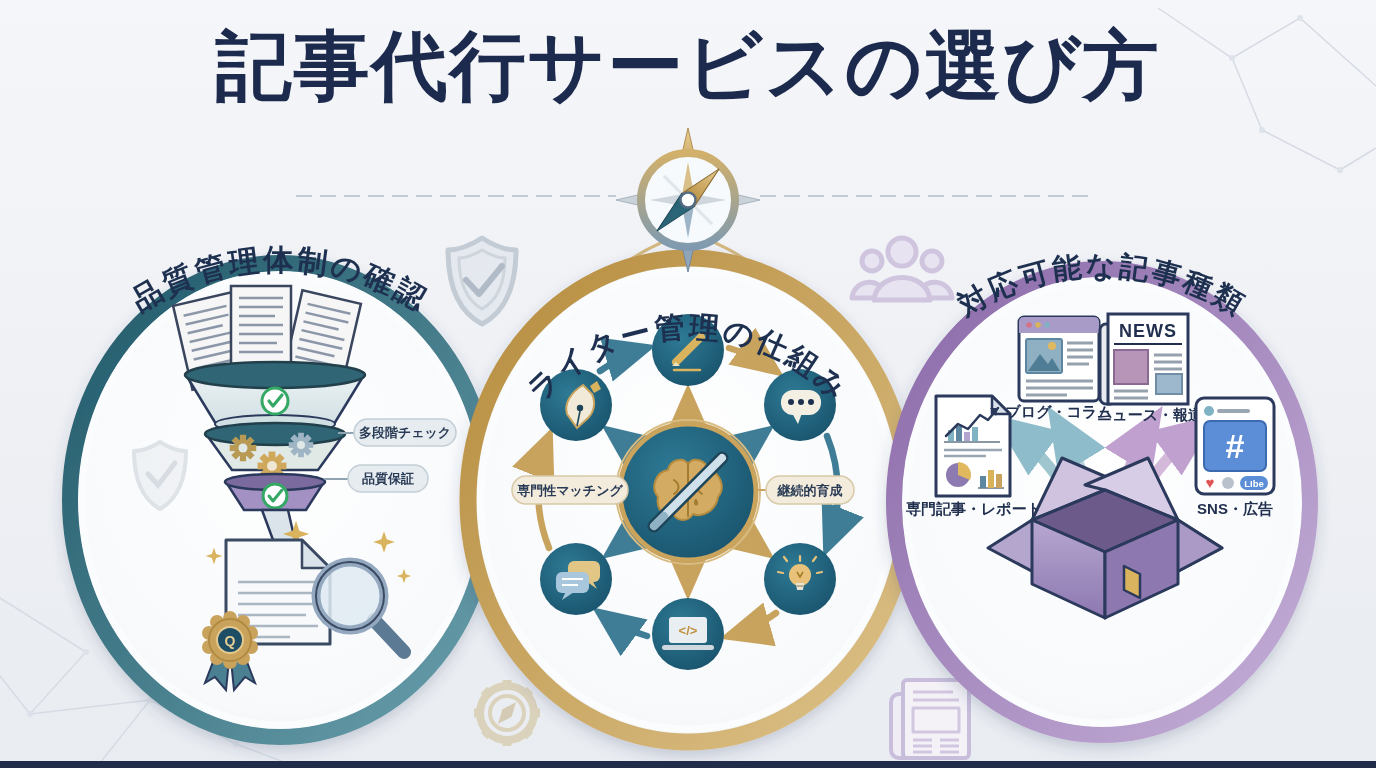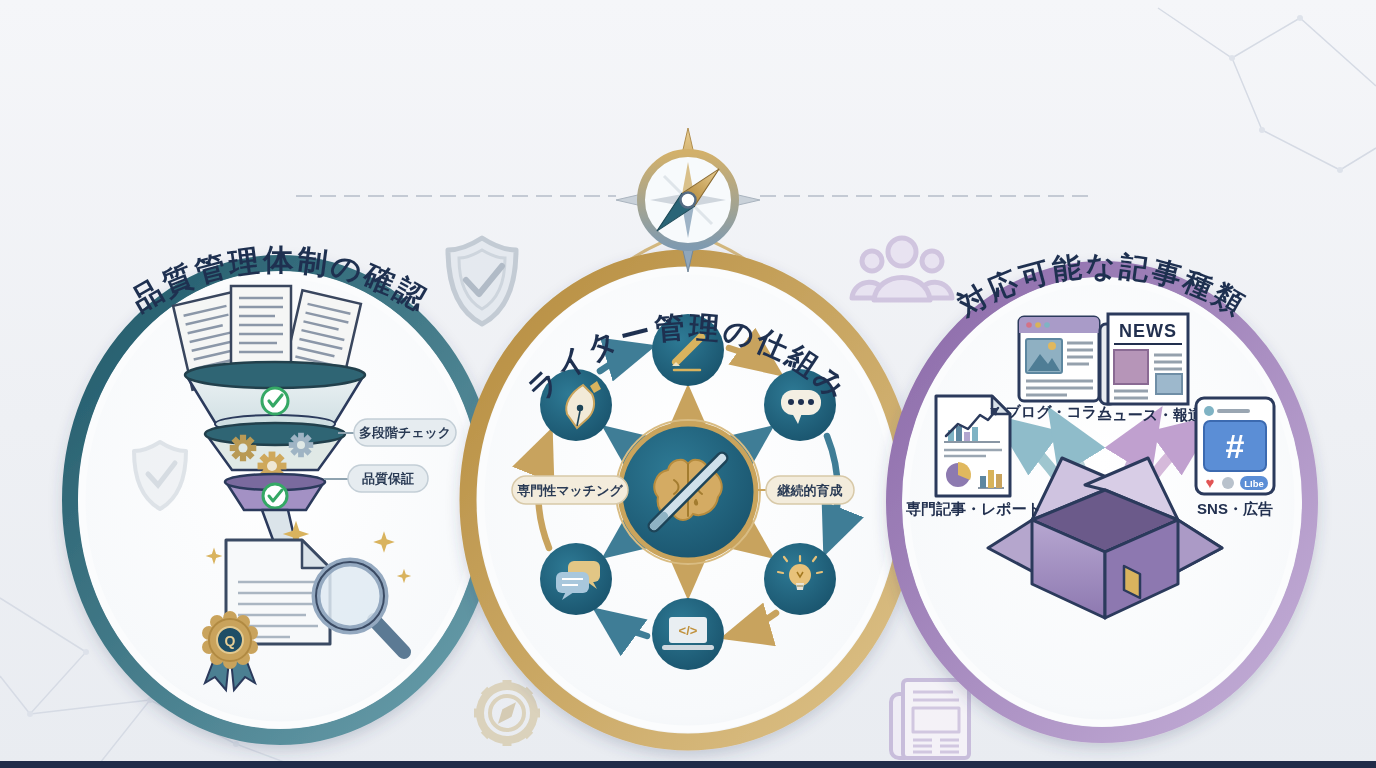--- a/index.html
+++ b/index.html
@@ -486,14 +486,15 @@
     <line x1="712" y1="176" x2="664" y2="224" stroke="#dfe5ea" stroke-width="3"></line>
   </g>
   <g transform="rotate(45 688 200)">
     <polygon points="688,156 697,200 679,200" fill="url(#goldGrad2)" stroke="#8a6b33" stroke-width="1"></polygon>
     <polygon points="688,244 697,200 679,200" fill="#2a6577" stroke="#1d4a58" stroke-width="1"></polygon>
   </g>
   <circle cx="688" cy="200" r="7.5" fill="#ffffff" stroke="#556b83" stroke-width="2.5"></circle>
 </g>
 </svg>
 
+<h1 class="main-title">記事代行サービスの選び方</h1>
 <div class="bottom-bar"></div>
 </div>
 
 </body></html>

